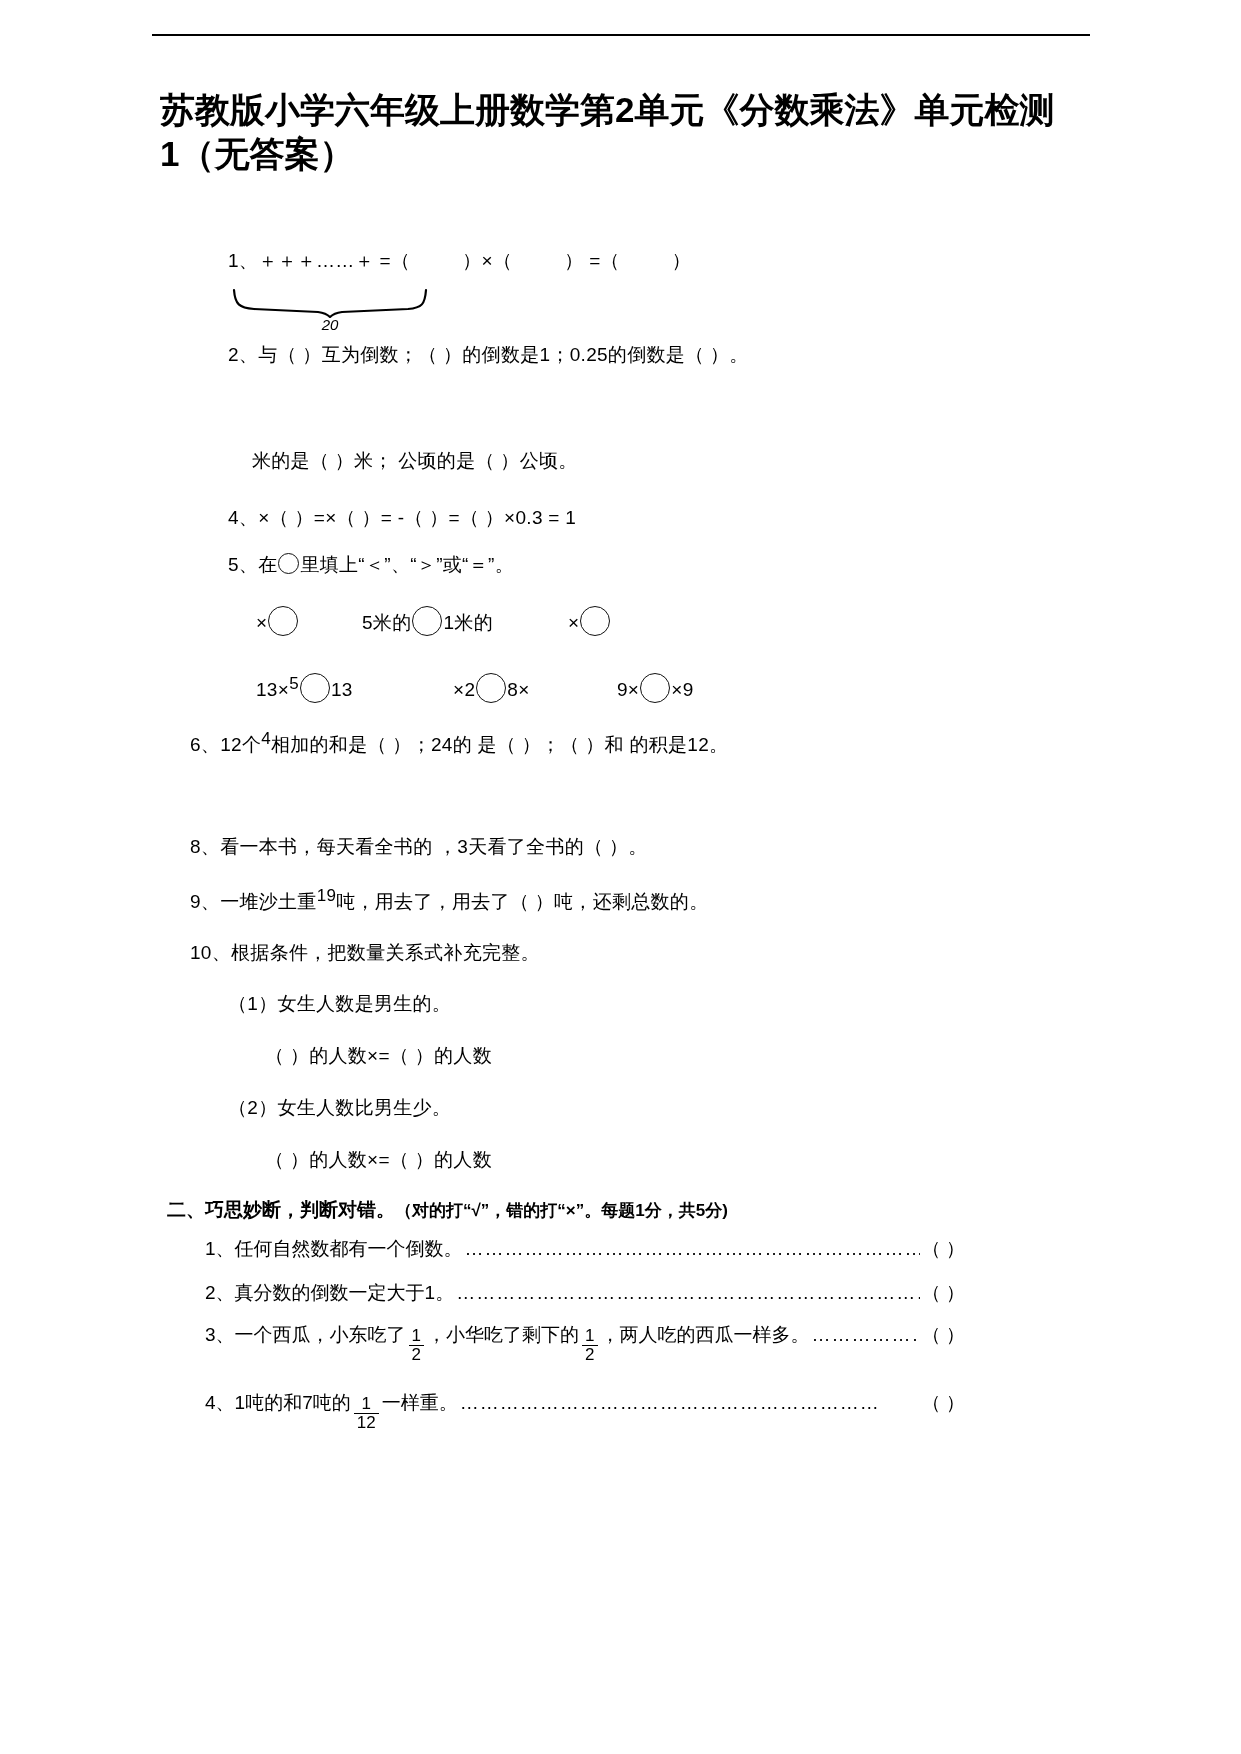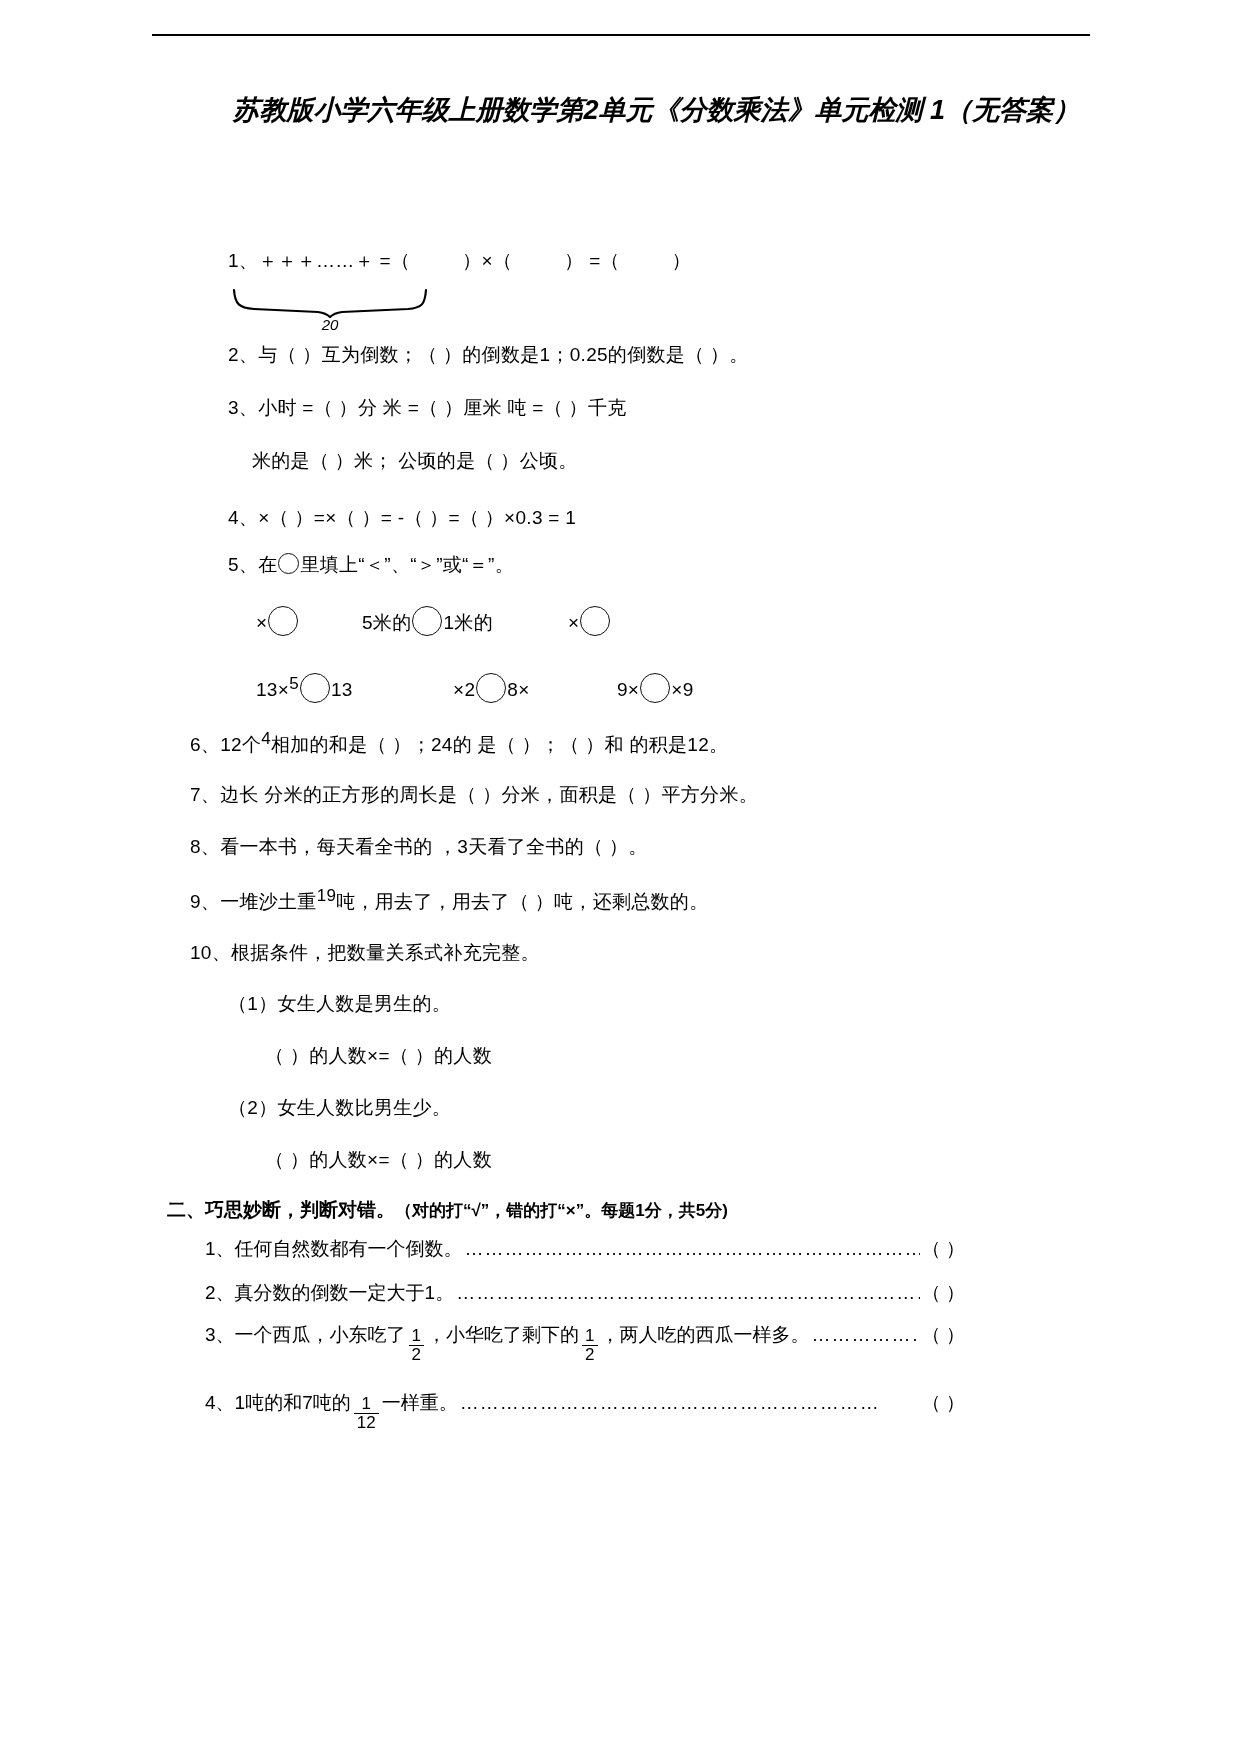--- a/index.html
+++ b/index.html
@@ -10,23 +10,22 @@
     color:#000;
     -webkit-font-smoothing:none;
   }
   .page { position:relative; width:1241px; height:1754px; box-sizing:border-box; }
 
   .top-rule { position:absolute; left:152px; top:34px; width:938px; height:0;
               border-top:2px solid #000; }
 
   .title {
     position:absolute; left:160px; top:88px; width:920px;
-    text-align:right; font-weight:bold; font-size:27px; line-height:44px;
+    text-align:left; font-weight:bold; font-size:35px; line-height:44px;
     letter-spacing:0px;
-    font-style:italic;
   }
 
   .sec-head {
     position:absolute; font-weight:bold; font-size:19px; white-space:nowrap;
   }
   .sec-head .score { font-size:17px; }
 
   .q { position:absolute; font-size:19px; white-space:nowrap; letter-spacing:0.3px; }
 
   
@@ -84,21 +83,20 @@
 
   <div class="brace-wrap">
     <svg width="196" height="30" viewBox="0 0 196 30">
       <path d="M2,2 C3,16 7,20 22,21 L86,24 C94,25 96,27 98,29 C100,27 102,25 110,24 L176,21 C190,20 193,16 194,2" fill="none" stroke="#000" stroke-width="2.2" stroke-linecap="round"></path>
     </svg>
     <div class="brace-label">20</div>
   </div>
 
   <div class="q" style="left:228px; top:342px;">2、与（      ）互为倒数；（      ）的倒数是1；0.25的倒数是（         ）。</div>
 
-  <div class="q" style="left:228px; top:395px;">3、小时 =（      ）分    米 =（      ）厘米    吨 =（      ）千克</div>
   <div class="q" style="left:252px; top:448px;">米的是（        ）米；     公顷的是（       ）公顷。</div>
 
   <div class="q" style="left:228px; top:505px;">4、×（      ）=×（      ）= -（      ）=（      ）×0.3 = 1</div>
 
   <div class="q" style="left:228px; top:552px;">
     <span>5、在</span><span class="circ-sm"></span><span>里填上“＜”、“＞”或“＝”。</span>
   </div>
 
   <div class="q" style="left:256px; top:606px;">
     <span>×</span><span class="circ"></span>
@@ -117,21 +115,20 @@
     <span>×2</span><span class="circ"></span><span>8×</span>
   </div>
   <div class="q" style="left:617px; top:673px;">
     <span>9×</span><span class="circ"></span><span>×9</span>
   </div>
 
   <div class="q" style="left:190px; top:729px;">
     <span>6、12个</span><span class="sup">4</span><span>相加的和是（      ）；24的 是（      ）；（      ）和 的积是12。</span>
   </div>
 
-  <div class="q" style="left:190px; top:782px;">7、边长 分米的正方形的周长是（        ）分米，面积是（      ）平方分米。</div>
 
   <div class="q" style="left:190px; top:834px;">8、看一本书，每天看全书的 ，3天看了全书的（       ）。</div>
 
   <div class="q" style="left:190px; top:886px;">
     <span>9、一堆沙土重</span><span class="sup">19</span><span>吨，用去了，用去了（      ）吨，还剩总数的。</span>
   </div>
 
   <div class="q" style="left:190px; top:940px;">10、根据条件，把数量关系式补充完整。</div>
   <div class="q" style="left:228px; top:991px;">（1）女生人数是男生的。</div>
   <div class="q" style="left:265px; top:1043px;">（         ）的人数×=（         ）的人数</div>

